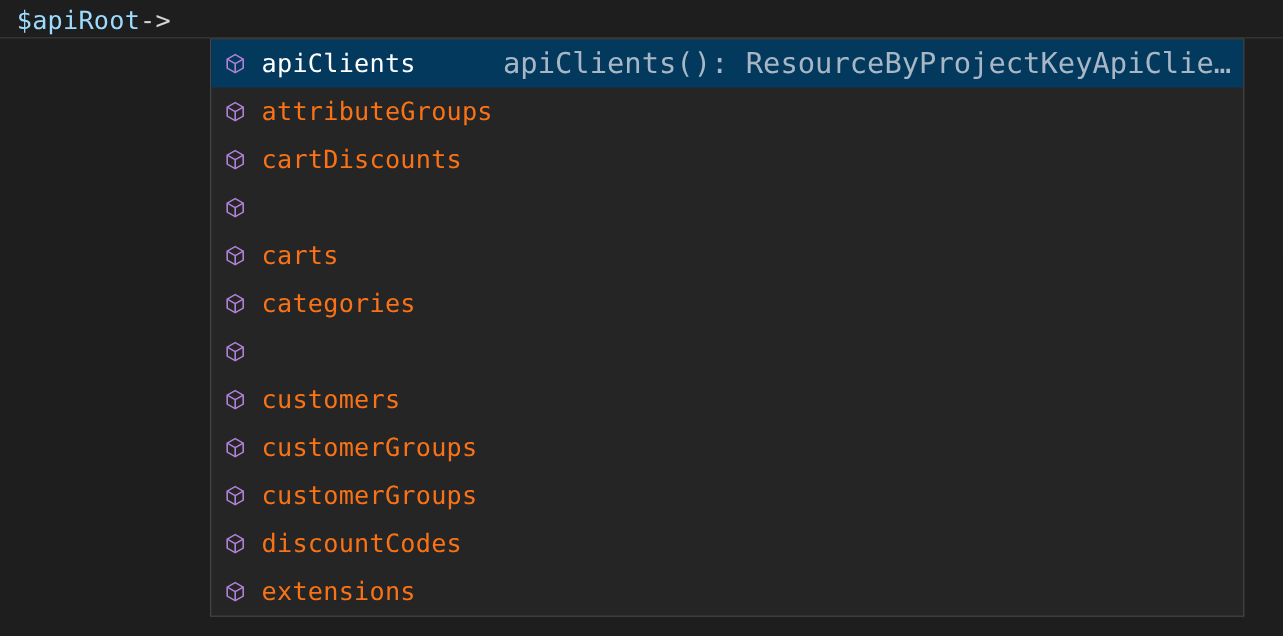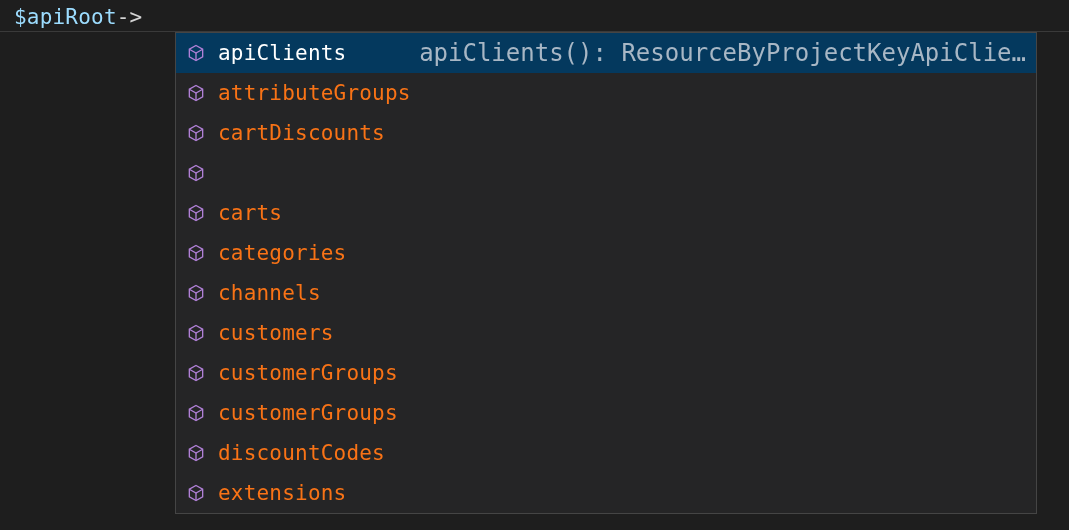--- a/index.html
+++ b/index.html
@@ -154,21 +154,20 @@
       <span class="detail"></span>
     </div>
     <div class="suggest-row">
       <span class="icon">
         <svg class="method-icon-svg" viewBox="0 0 24 24">
           <path d="M12 3 L20 7.5 L20 16.5 L12 21 L4 16.5 L4 7.5 Z" stroke="#b180d7"></path>
           <path d="M4 7.5 L12 12 L20 7.5" stroke="#b180d7"></path>
           <path d="M12 12 L12 21" stroke="#b180d7"></path>
         </svg>
       </span>
-      <span class="label">channels</span>
       <span class="detail"></span>
     </div>
     <div class="suggest-row">
       <span class="icon">
         <svg class="method-icon-svg" viewBox="0 0 24 24">
           <path d="M12 3 L20 7.5 L20 16.5 L12 21 L4 16.5 L4 7.5 Z" stroke="#b180d7"></path>
           <path d="M4 7.5 L12 12 L20 7.5" stroke="#b180d7"></path>
           <path d="M12 12 L12 21" stroke="#b180d7"></path>
         </svg>
       </span>

